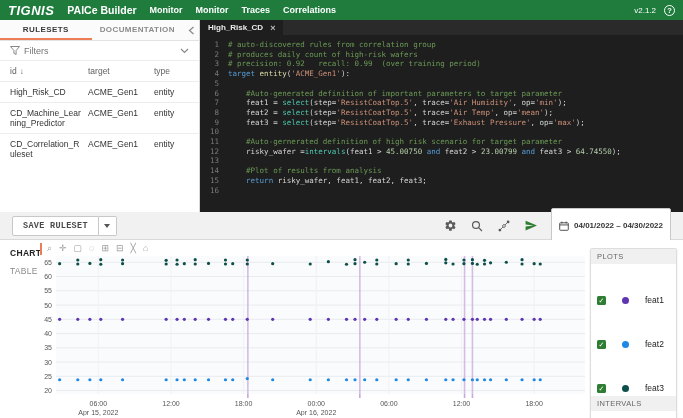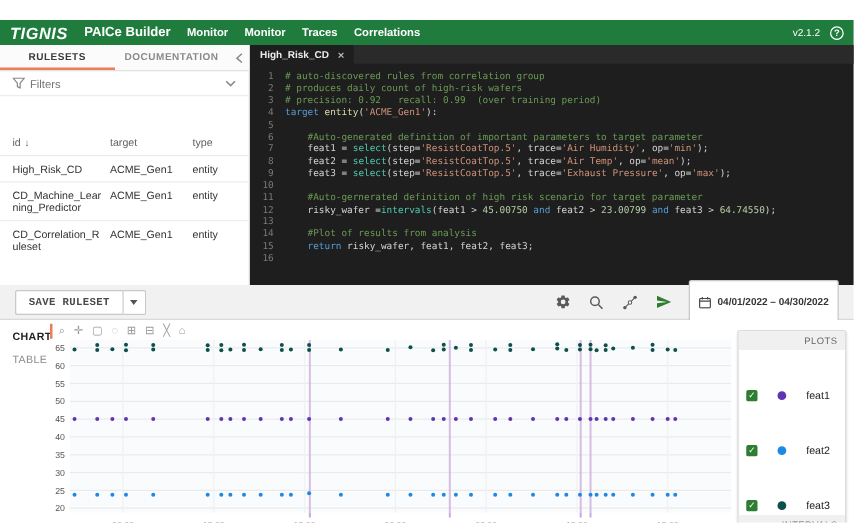--- a/index.html
+++ b/index.html
@@ -1,21 +1,21 @@
 <!DOCTYPE html>
 <html><head>
 <meta charset="utf-8">
 <style>
   * { box-sizing: border-box; margin: 0; padding: 0; }
   html,body { width:683px; height:418px; overflow:hidden; background:#fff;
     font-family:"Liberation Sans", sans-serif; }
 
   
   .header { height:20px; background:#1f7c3d; display:flex; align-items:center;
-    padding:0 8px; color:#fff; gap:13px;margin-top:16px; }
+    padding:0 8px; color:#fff; gap:13px; }
   .brand { font-style:italic; font-weight:bold; font-size:13px; letter-spacing:.5px; }
   .app-title { font-weight:bold; font-size:10.5px; }
   .nav { display:flex; gap:13px; }
   .nav-item { font-size:9px; font-weight:bold; cursor:pointer; }
   .header-right { margin-left:auto; display:flex; align-items:center; gap:8px; }
   .version { font-size:8px; }
   .help-circle { width:11px; height:11px; border:1px solid #fff; border-radius:50%;
     font-size:7.5px; display:flex; align-items:center; justify-content:center; font-weight:bold; }
 
   
@@ -28,21 +28,21 @@
     border-bottom:2px solid transparent; }
   .panel-tab.active { color:#3a3a3a; border-bottom-color:#ed7d57; }
   .collapse-btn { width:16px; display:flex; align-items:center; justify-content:center;
     color:#888; cursor:pointer; }
   .filters-row { height:20px; display:flex; align-items:center; gap:4px; padding:0 10px;
     color:#757575; font-size:9px; border-bottom:1px solid #ededed; cursor:pointer; }
   .filters-row .spacer { flex:1; }
   .rs-table { font-size:8.5px; }
   .rs-head, .rs-row { display:grid; grid-template-columns:78px 66px 1fr; padding:5px 0 5px 10px; }
   .rs-head { color:#616161; }
-  .rs-head .col { display:flex; gap:3px; align-items:flex-end;margin-top:27px; }
+  .rs-head .col { display:flex; gap:3px; align-items:flex-end; }
   .rs-row { border-top:1px solid #ededed; color:#333; cursor:pointer; }
   .rs-row .cell { padding-right:6px; word-break:break-all; line-height:10px; }
 
   
   .editor { flex:1; background:#1e1e1e; display:flex; flex-direction:column; min-width:0; }
   .editor-tabbar { height:15px; background:#2a2a2a; display:flex; }
   .editor-tab { background:#1e1e1e; color:#ececec; font-size:8px; font-weight:bold;
     padding:0 8px; display:flex; align-items:center; gap:7px; cursor:pointer; }
   .editor-tab .close-x { color:#bbb; font-size:9px; cursor:pointer; }
   .code { flex:1; padding-top:5px; font-family:"DejaVu Sans Mono", monospace;
@@ -80,21 +80,21 @@
   .chart-tab { position:absolute; left:10px; font-size:8.5px; letter-spacing:.3px; cursor:pointer; }
   .chart-tab.active { color:#222; font-weight:bold; }
   .chart-tab.inactive { color:#8a8a8a; }
   .mode-accent { position:absolute; left:40px; top:3px; width:2px; height:12px; background:#ed7d57; }
   .modebar { position:absolute; left:47px; top:2px; display:flex; gap:7px; color:#9b9b9b;
     font-size:9px; line-height:13px; }
   .modebar span { cursor:pointer; }
   .legend-card { position:absolute; right:6px; top:8px; width:87px; background:#fff;
     border:1px solid #ddd; border-radius:2px; box-shadow:0 1px 2px rgba(0,0,0,.12); }
   .legend-header { background:#f0f0f0; color:#666; font-size:7.5px; letter-spacing:.4px;
-    padding:3px 6px;text-align:right; }
+    padding:3px 6px; }
   .legend-item { display:flex; align-items:center; gap:16px; padding:3px 6px; font-size:8.5px;
     color:#222; cursor:pointer;margin-top:28px; }
   .checkbox { width:9px; height:9px; background:#2e7d32; border-radius:1.5px; color:#fff;
     font-size:7px; line-height:9px; text-align:center; flex:none; }
   .dot { width:7px; height:7px; border-radius:50%; flex:none; }
 </style>
 </head>
 <body>
 
 <div class="header">

